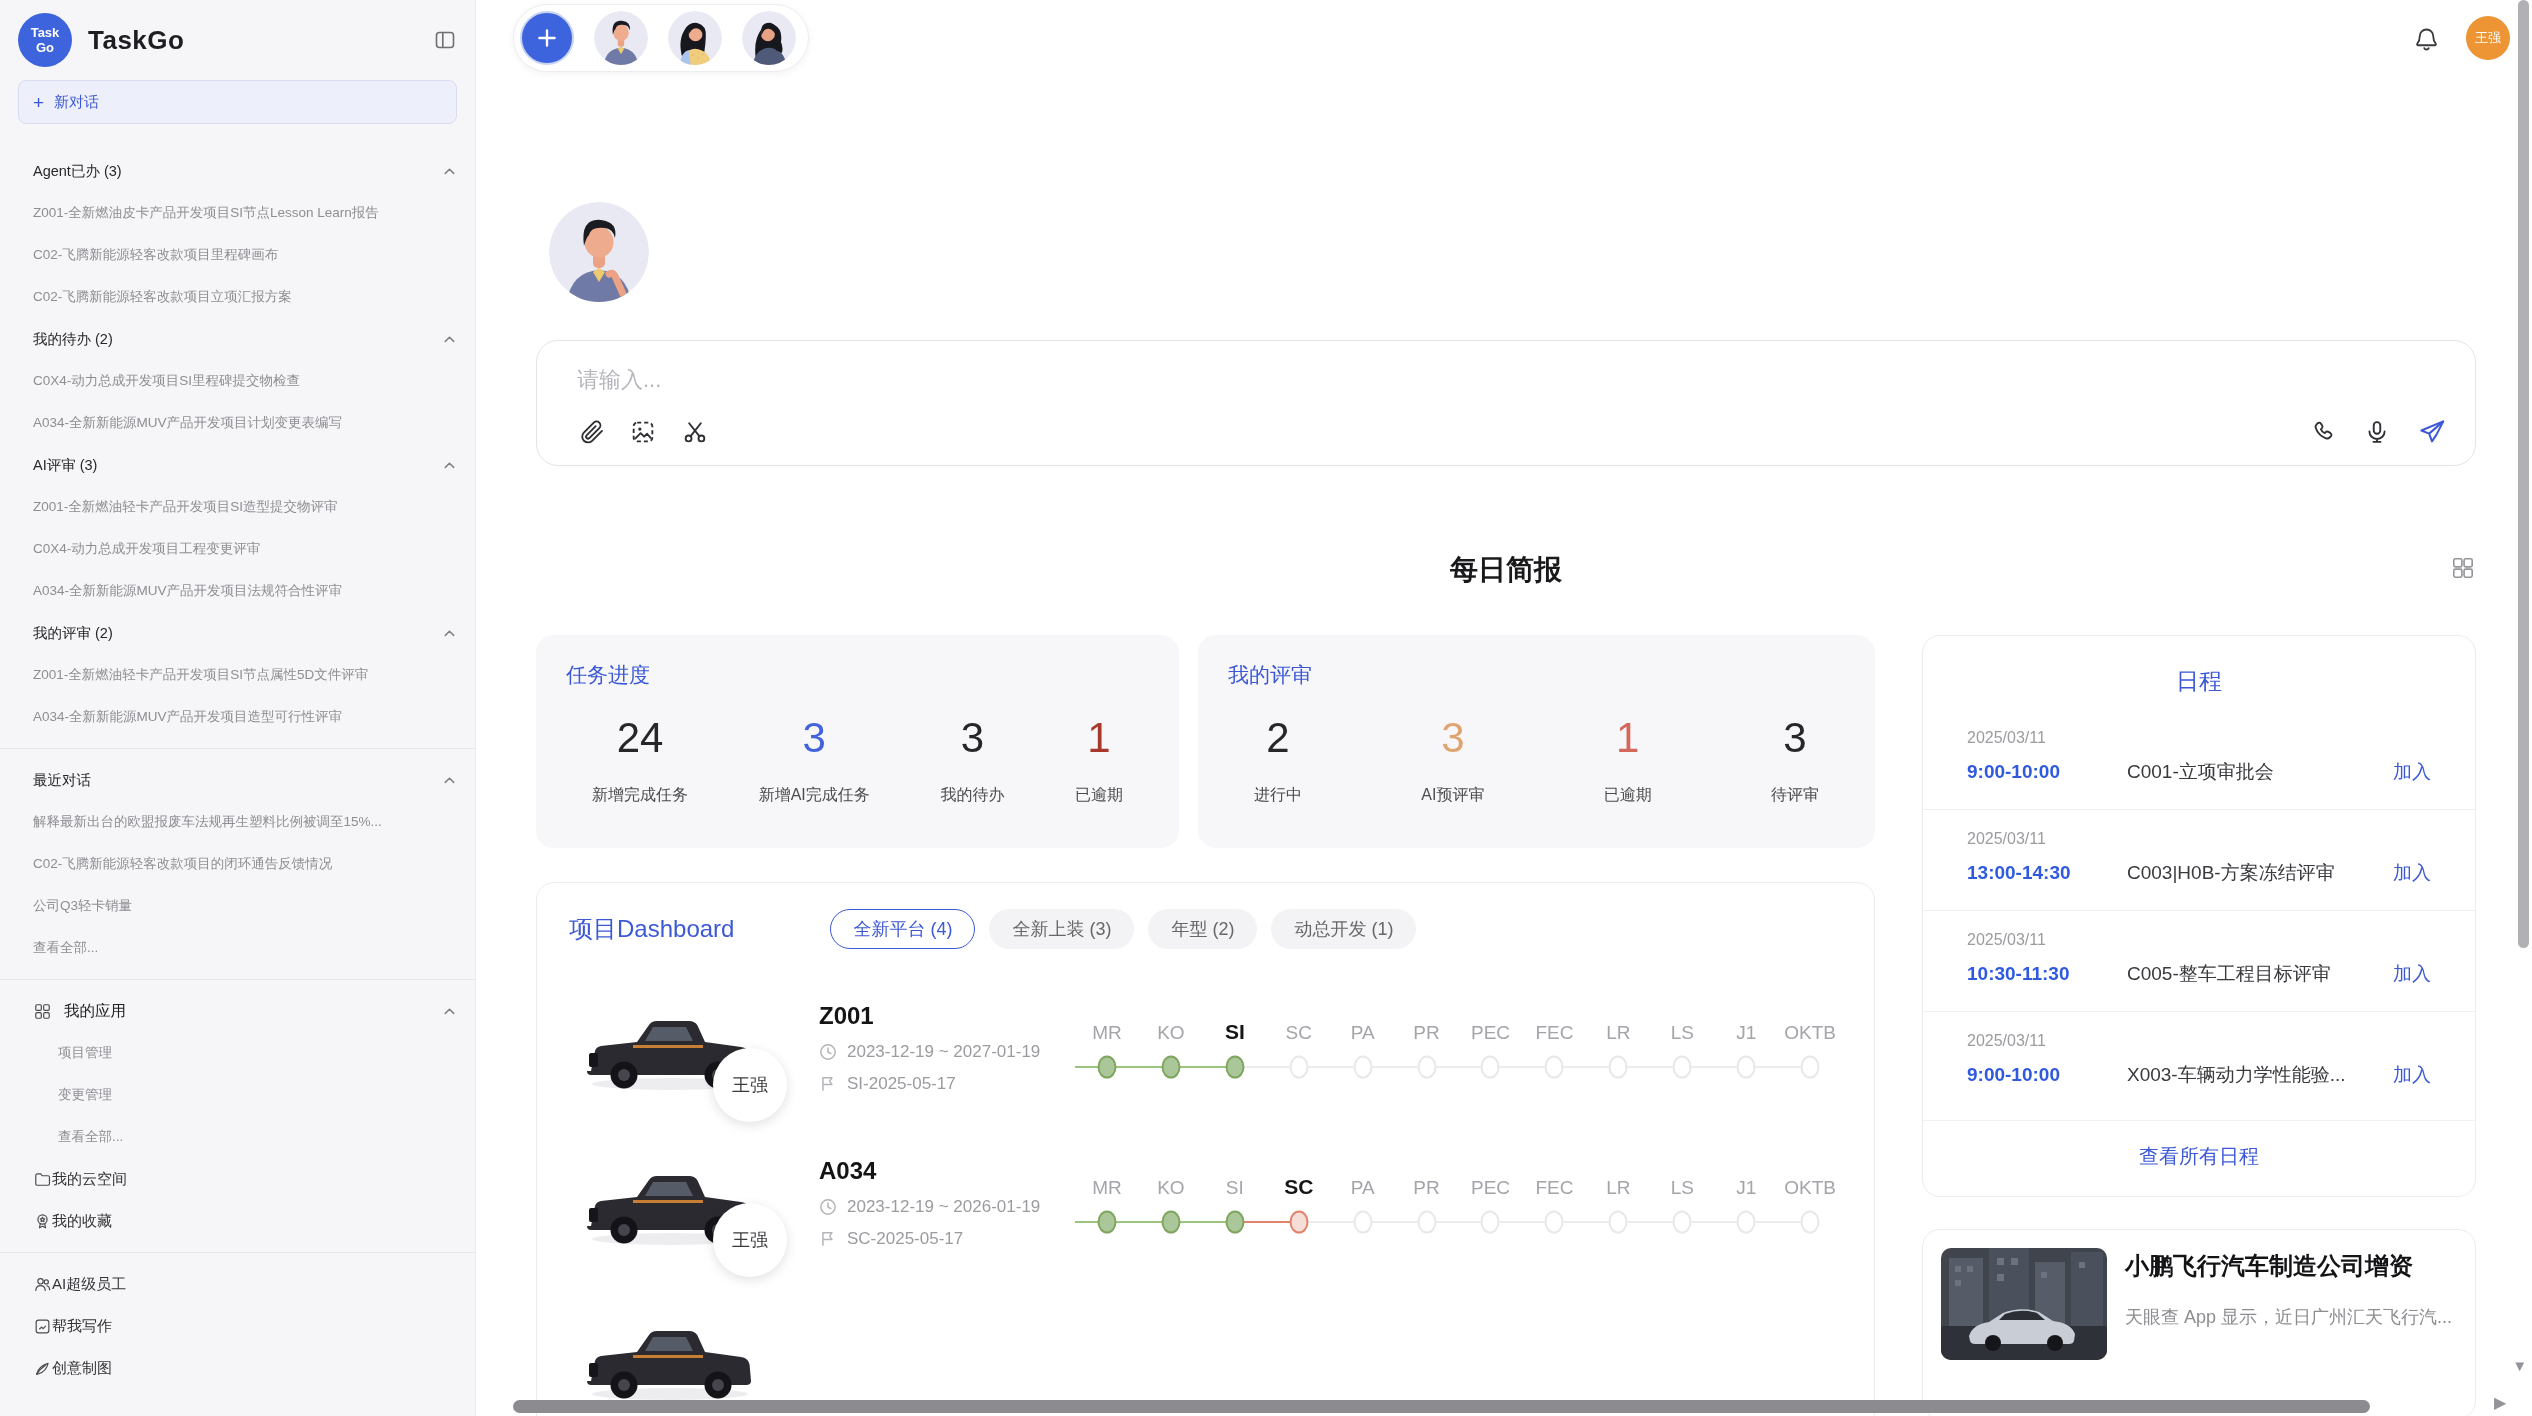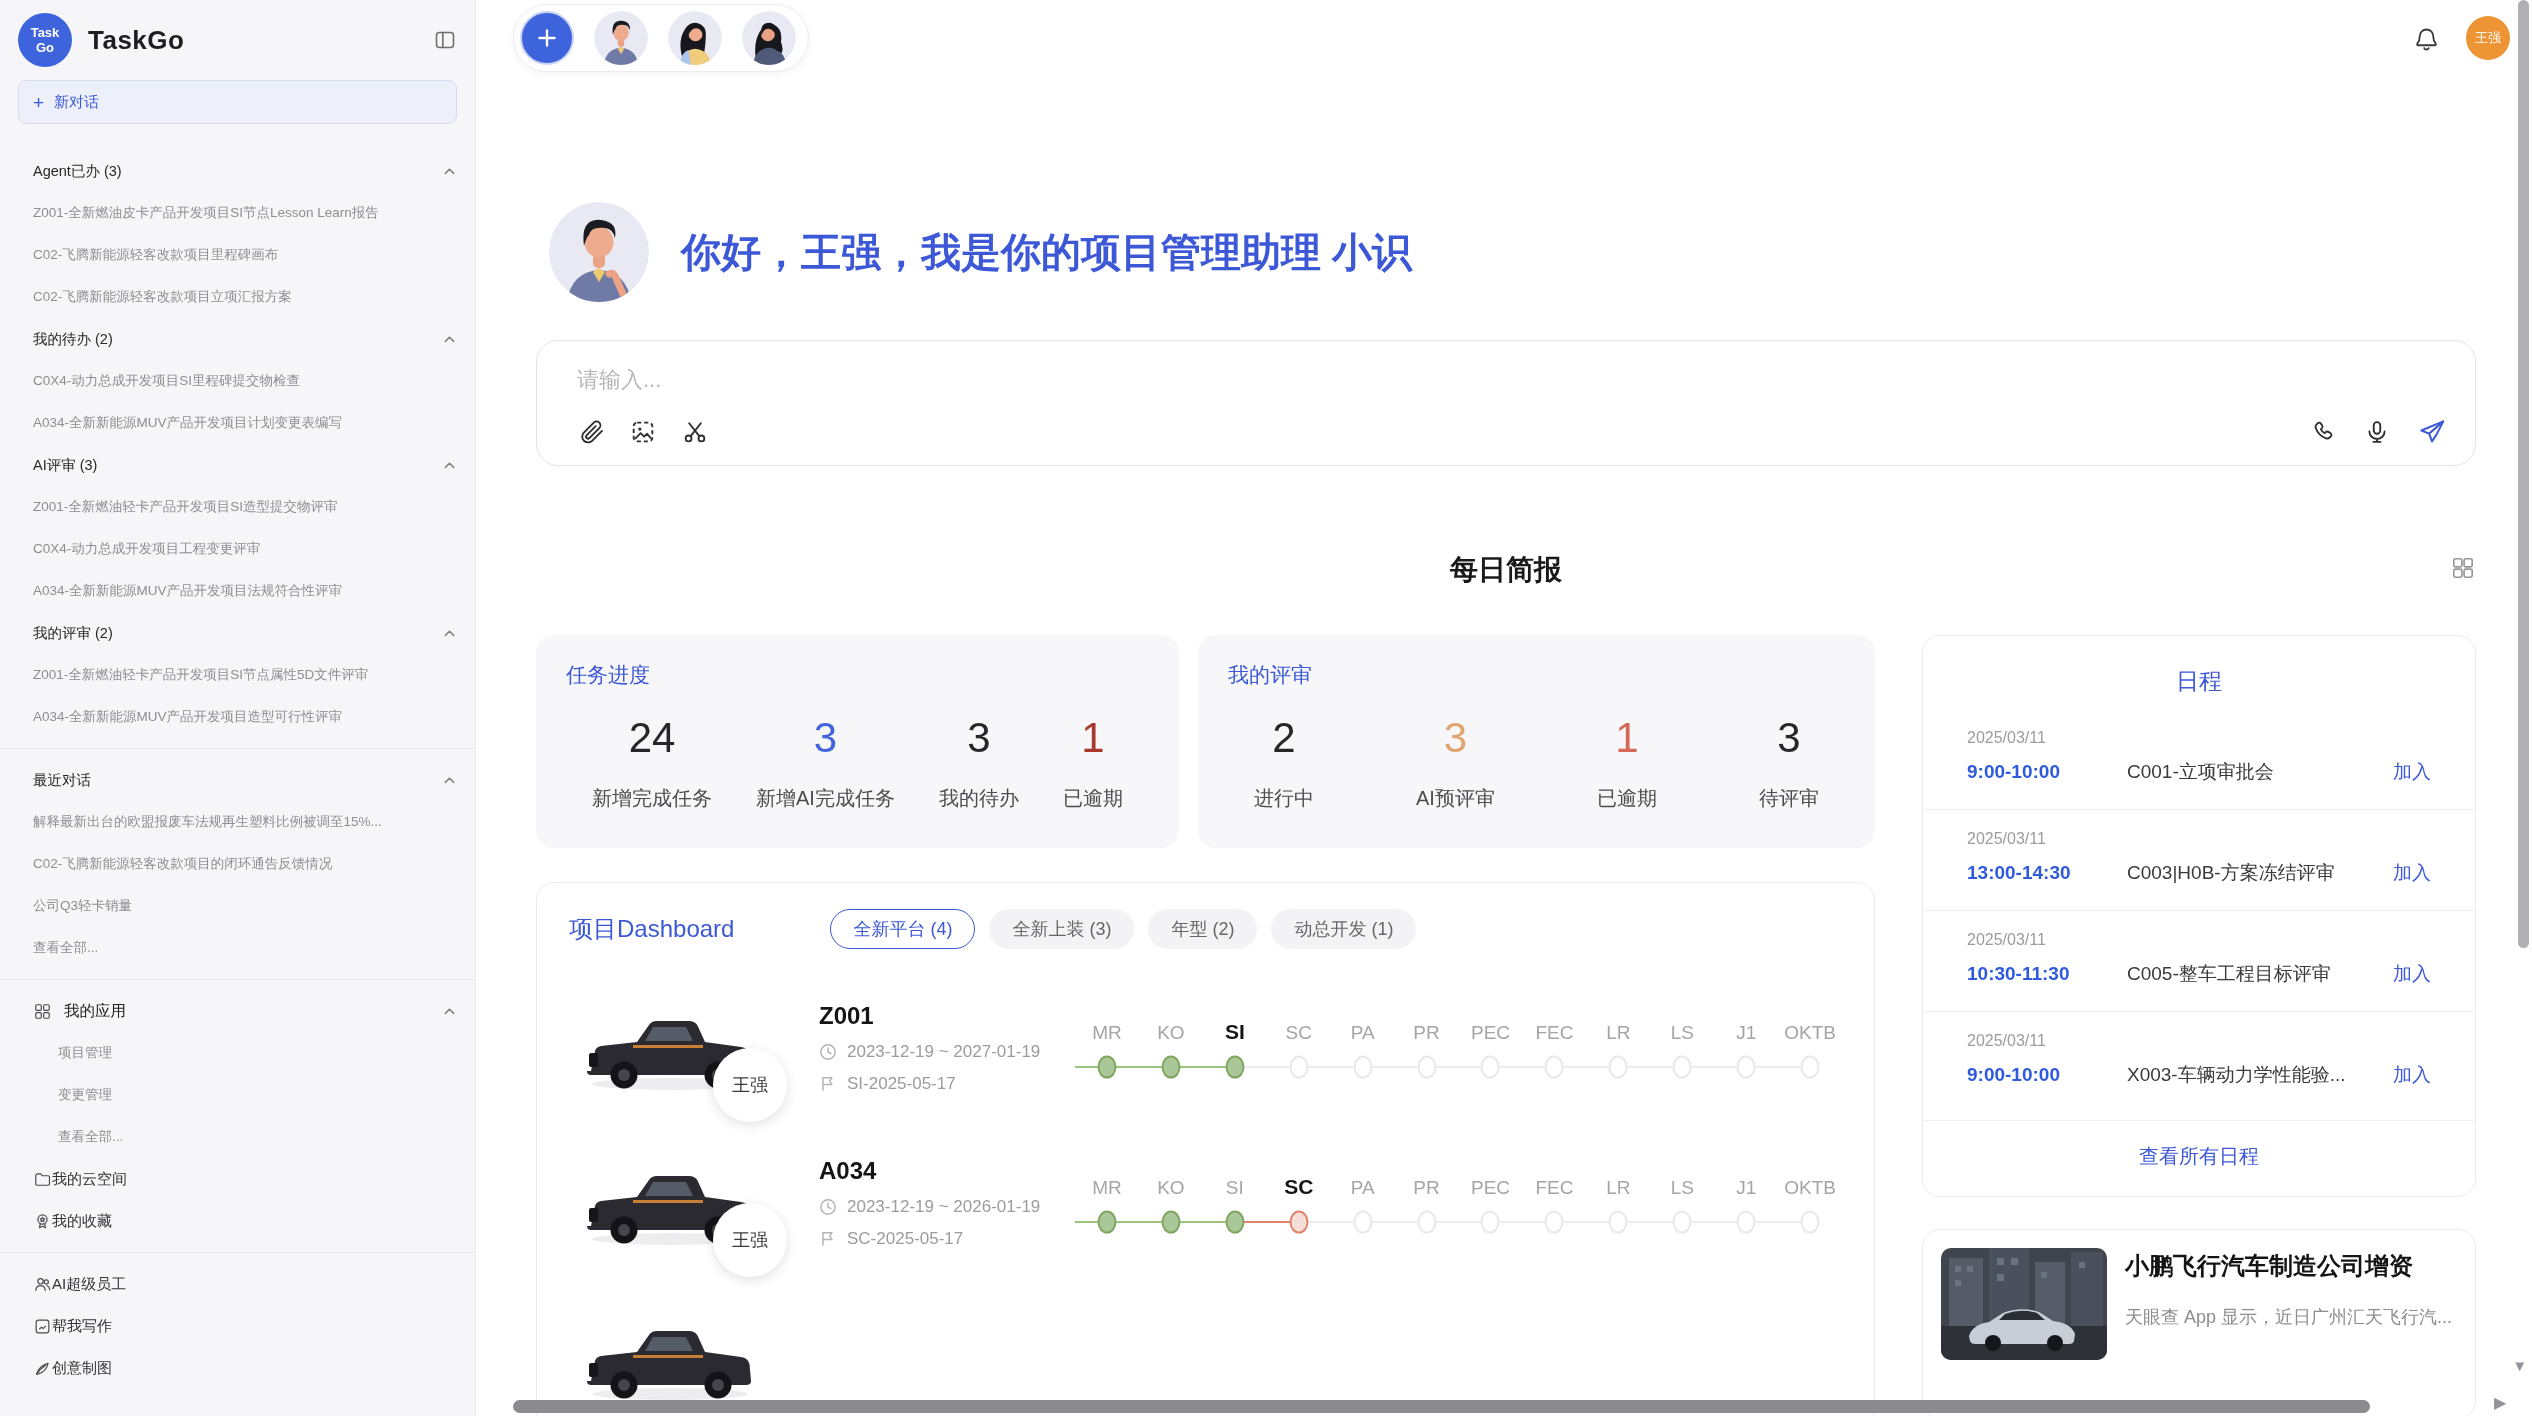--- a/index.html
+++ b/index.html
@@ -60,21 +60,21 @@
   .col-right{flex:1;min-width:0}
 
   .stats-row{display:flex;gap:19px}
   .stat-card{height:213px;border-radius:18px;background:#f7f7f9;padding:26px 30px}
   .stat-card:first-child{width:643px;flex:none}
   .stat-card:last-child{flex:1}
   .stat-title{font-size:21px;color:#3c58d6}
   .stat-grid{display:flex;justify-content:space-between;padding:0 26px;margin-top:16px}
   .stat-item{display:flex;flex-direction:column;align-items:center}
   .stat-value{font-size:42px;font-weight:400;line-height:66px}
-  .stat-label{margin-top:14px;font-size:20px;color:#4c4c50}
+  .stat-label{margin-top:14px;font-size:16px;color:#4c4c50}
 
   .dash-card{margin-top:34px;background:#fff;border:1px solid #ececf0;border-radius:18px;padding:26px 32px;height:640px;overflow:hidden}
   .dash-header{display:flex;align-items:center}
   .dash-title{font-size:24px;color:#3c58d6}
   .dash-tabs{display:flex;gap:14px;margin-left:96px}
   .tab{height:40px;display:flex;align-items:center;padding:0 22px;border-radius:20px;font-size:18px;background:#f3f3f5;color:#66666b;border:1.5px solid transparent;cursor:pointer}
   .tab.active{background:#fff;border-color:#3c58d6;color:#3c58d6}
   .project-row{display:flex;align-items:center;margin-top:42px}
   .p-thumb{width:202px;height:113px;position:relative;flex:none}
   .p-thumb svg{border-radius:8px;display:block}
@@ -370,21 +370,20 @@
       <svg viewBox="0 0 100 100" width="100" height="100">
           <circle cx="50" cy="50" r="50" fill="#e9e9f3"></circle>
           <path d="M18 100 Q22 70 50 68 Q78 70 82 100 Z" fill="#6f7aa6"></path>
           <path d="M44 70 L50 80 L56 70 L50 66 Z" fill="#eec96e"></path>
           <rect x="44" y="50" width="12" height="16" rx="5" fill="#eba285"></rect>
           <ellipse cx="50" cy="40" rx="14.5" ry="15.5" fill="#efab8e"></ellipse>
           <path d="M35 44 Q31 16 52 18 Q69 20 66 36 Q64 27 56 26 Q42 24 40 33 Q37 36 35 44 Z" fill="#1b1c21"></path>
           <path d="M74 92 L66 74 Q64 70 60 72" fill="none" stroke="#eba285" stroke-width="7" stroke-linecap="round"></path>
         </svg>
     </span>
-    <h1>你好，王强，我是你的项目管理助理 小识</h1>
   </div>
 
   <div class="input-card">
     <textarea placeholder="请输入..." style=""></textarea>
     <div class="input-toolbar">
       <span class="tool-btn">
         <svg width="28" height="28" viewBox="0 0 24 24" fill="none" stroke="#2e2e33" stroke-width="1.6" stroke-linecap="round" stroke-linejoin="round">
             <path d="M21.44 11.05l-8.49 8.49a5 5 0 0 1-7.07-7.07l8.49-8.49a3.33 3.33 0 0 1 4.71 4.71l-8.49 8.49a1.67 1.67 0 0 1-2.36-2.36l7.78-7.78"></path>
           </svg>
       </span>

